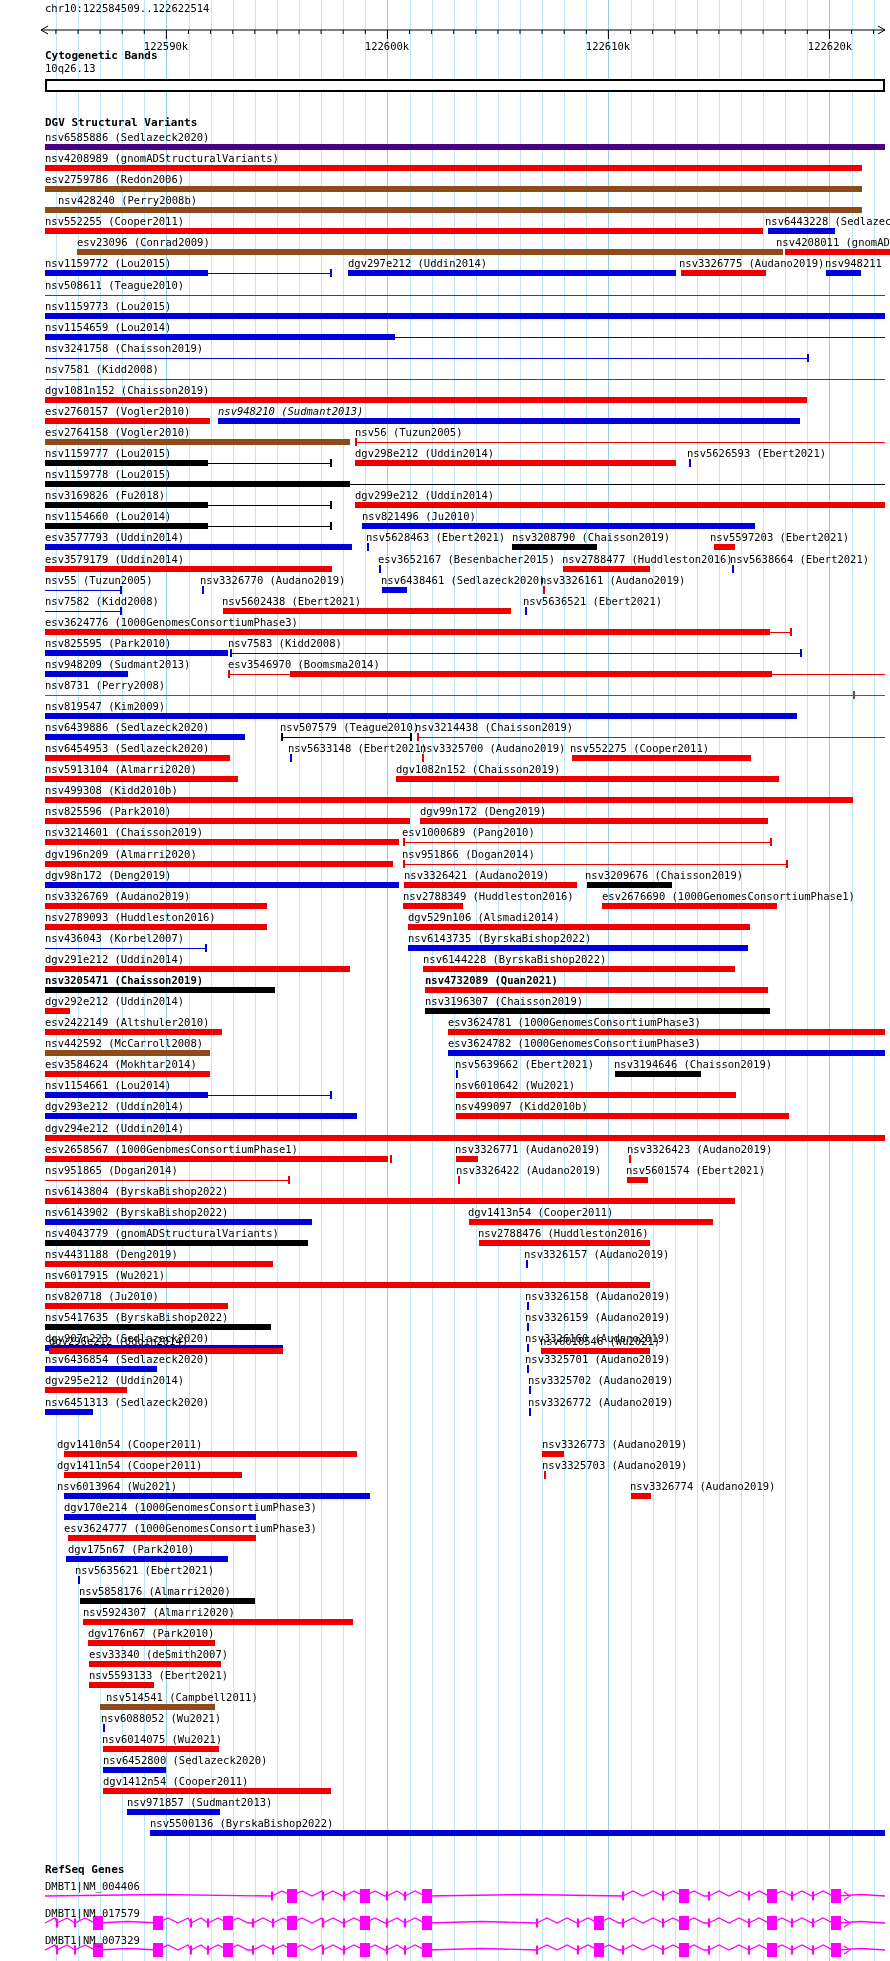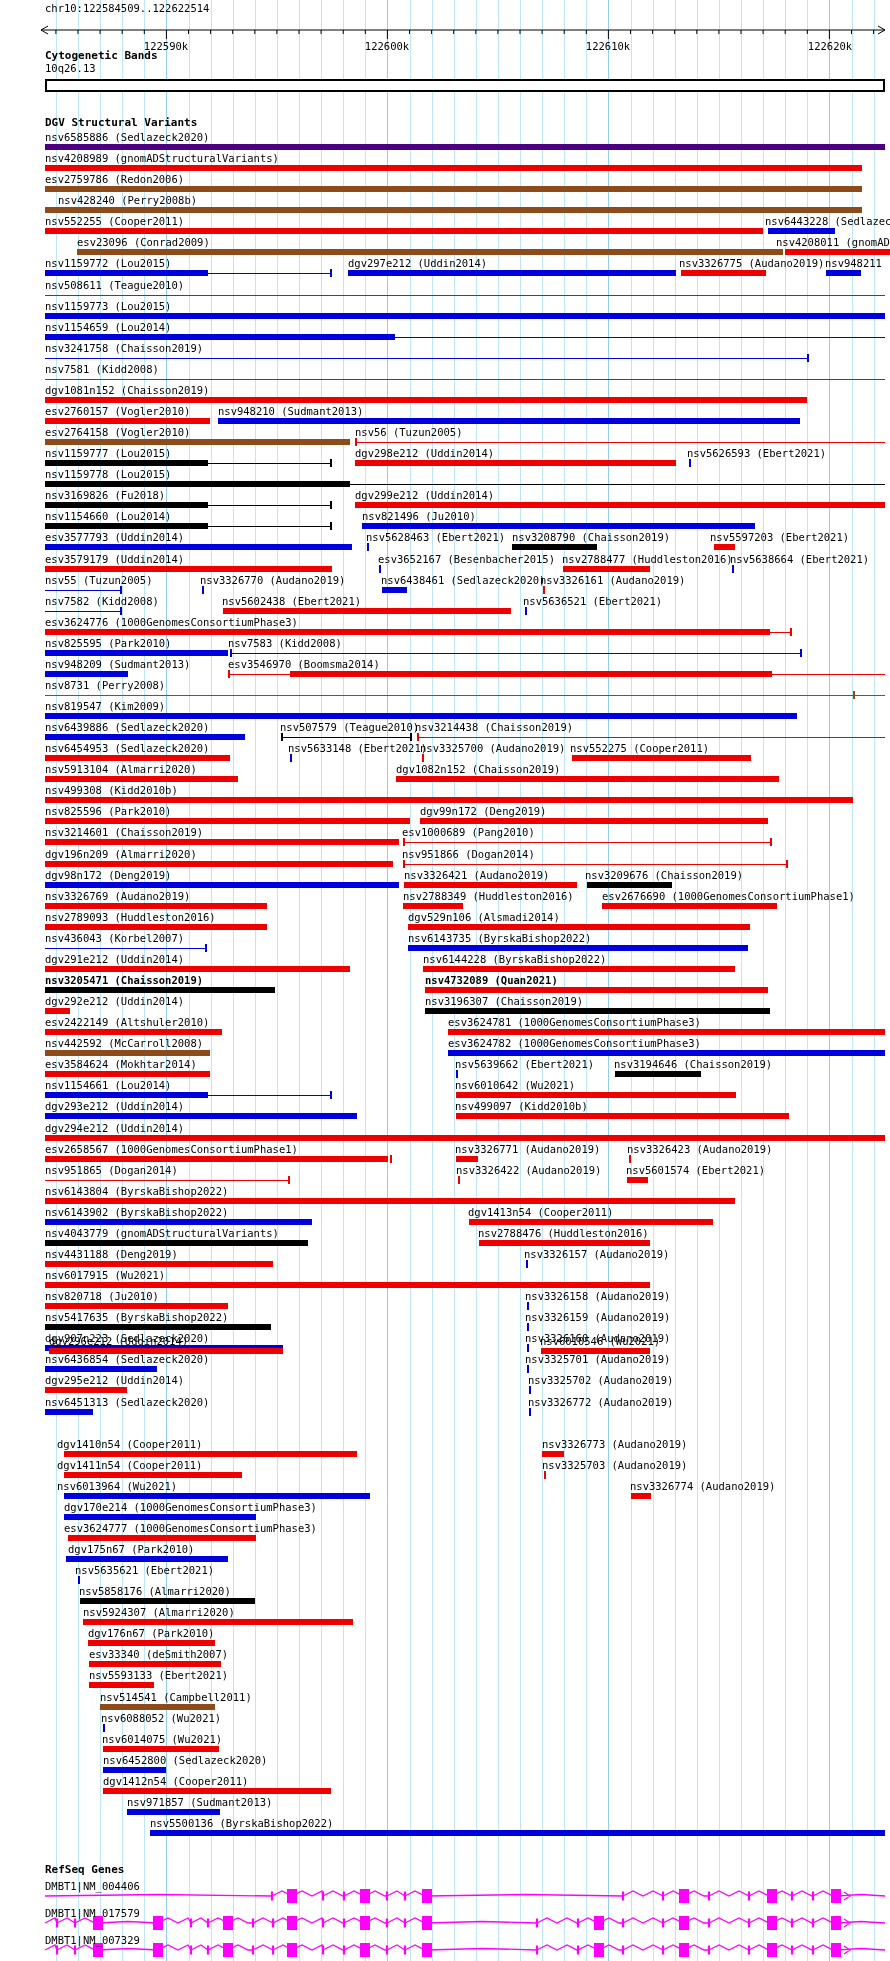--- a/index.html
+++ b/index.html
@@ -134,21 +134,21 @@
         <span class="lbl" style="left: 45px; top: -1px;">nsv7581 (Kidd2008)</span>
         <div class="seg" style="background: rgb(238, 0, 0); left: 45px; top: 13.6px; width: 840px; height: 1.4px;"></div>
       </div>
       <div class="row" style="top: 386px;">
         <span class="lbl" style="left: 45px; top: -1px;">dgv1081n152 (Chaisson2019)</span>
         <div class="seg" style="background: rgb(238, 0, 0); left: 45px; top: 11px; width: 762px; height: 6px;"></div>
       </div>
       <div class="row" style="top: 407px;">
         <span class="lbl" style="left: 45px; top: -1px;">esv2760157 (Vogler2010)</span>
         <div class="seg" style="background: rgb(238, 0, 0); left: 45px; top: 11px; width: 165px; height: 6px;"></div>
-        <span class="lbl" style="left: 218px; top: -1px;">nsv948210 (Sudmant2013)</span>
+        <span class="lbl" style="left: 218px; top: -1px; font-style: italic;">nsv948210 (Sudmant2013)</span>
         <div class="seg" style="background: rgb(0, 0, 221); left: 218px; top: 11px; width: 582px; height: 6px;"></div>
       </div>
       <div class="row" style="top: 428px;">
         <span class="lbl" style="left: 45px; top: -1px;">esv2764158 (Vogler2010)</span>
         <div class="seg" style="background: rgb(141, 74, 26); left: 45px; top: 11px; width: 305px; height: 6px;"></div>
         <span class="lbl" style="left: 355px; top: -1px;">nsv56 (Tuzun2005)</span>
         <div class="seg" style="background: rgb(238, 0, 0); left: 355px; top: 9.5px; width: 2.2px; height: 8.5px;"></div>
         <div class="seg" style="background: rgb(238, 0, 0); left: 355px; top: 13.6px; width: 530px; height: 1.4px;"></div>
       </div>
       <div class="row" style="top: 449px;">
@@ -526,21 +526,21 @@
       </div>
       <div class="row" style="top: 1650px;">
         <span class="lbl" style="left: 89px; top: -1px;">esv33340 (deSmith2007)</span>
         <div class="seg" style="background: rgb(238, 0, 0); left: 89px; top: 11px; width: 132px; height: 6px;"></div>
       </div>
       <div class="row" style="top: 1671px;">
         <span class="lbl" style="left: 89px; top: -1px;">nsv5593133 (Ebert2021)</span>
         <div class="seg" style="background: rgb(238, 0, 0); left: 89px; top: 11px; width: 65px; height: 6px;"></div>
       </div>
       <div class="row" style="top: 1693px;">
-        <span class="lbl" style="left: 100px; top: -1px;">nsv514541 (Campbell2011)</span>
+        <span class="lbl" style="left: 100px; top: -1px; padding-left: 6px;">nsv514541 (Campbell2011)</span>
         <div class="seg" style="background: rgb(141, 74, 26); left: 100px; top: 11px; width: 115px; height: 6px;"></div>
       </div>
       <div class="row" style="top: 1714px;">
         <span class="lbl" style="left: 101px; top: -1px;">nsv6088052 (Wu2021)</span>
         <div class="seg" style="background: rgb(0, 0, 221); left: 103px; top: 9.5px; width: 2.2px; height: 8.5px;"></div>
       </div>
       <div class="row" style="top: 1735px;">
         <span class="lbl" style="left: 102px; top: -1px;">nsv6014075 (Wu2021)</span>
         <div class="seg" style="background: rgb(238, 0, 0); left: 103px; top: 11px; width: 116px; height: 6px;"></div>
       </div>

